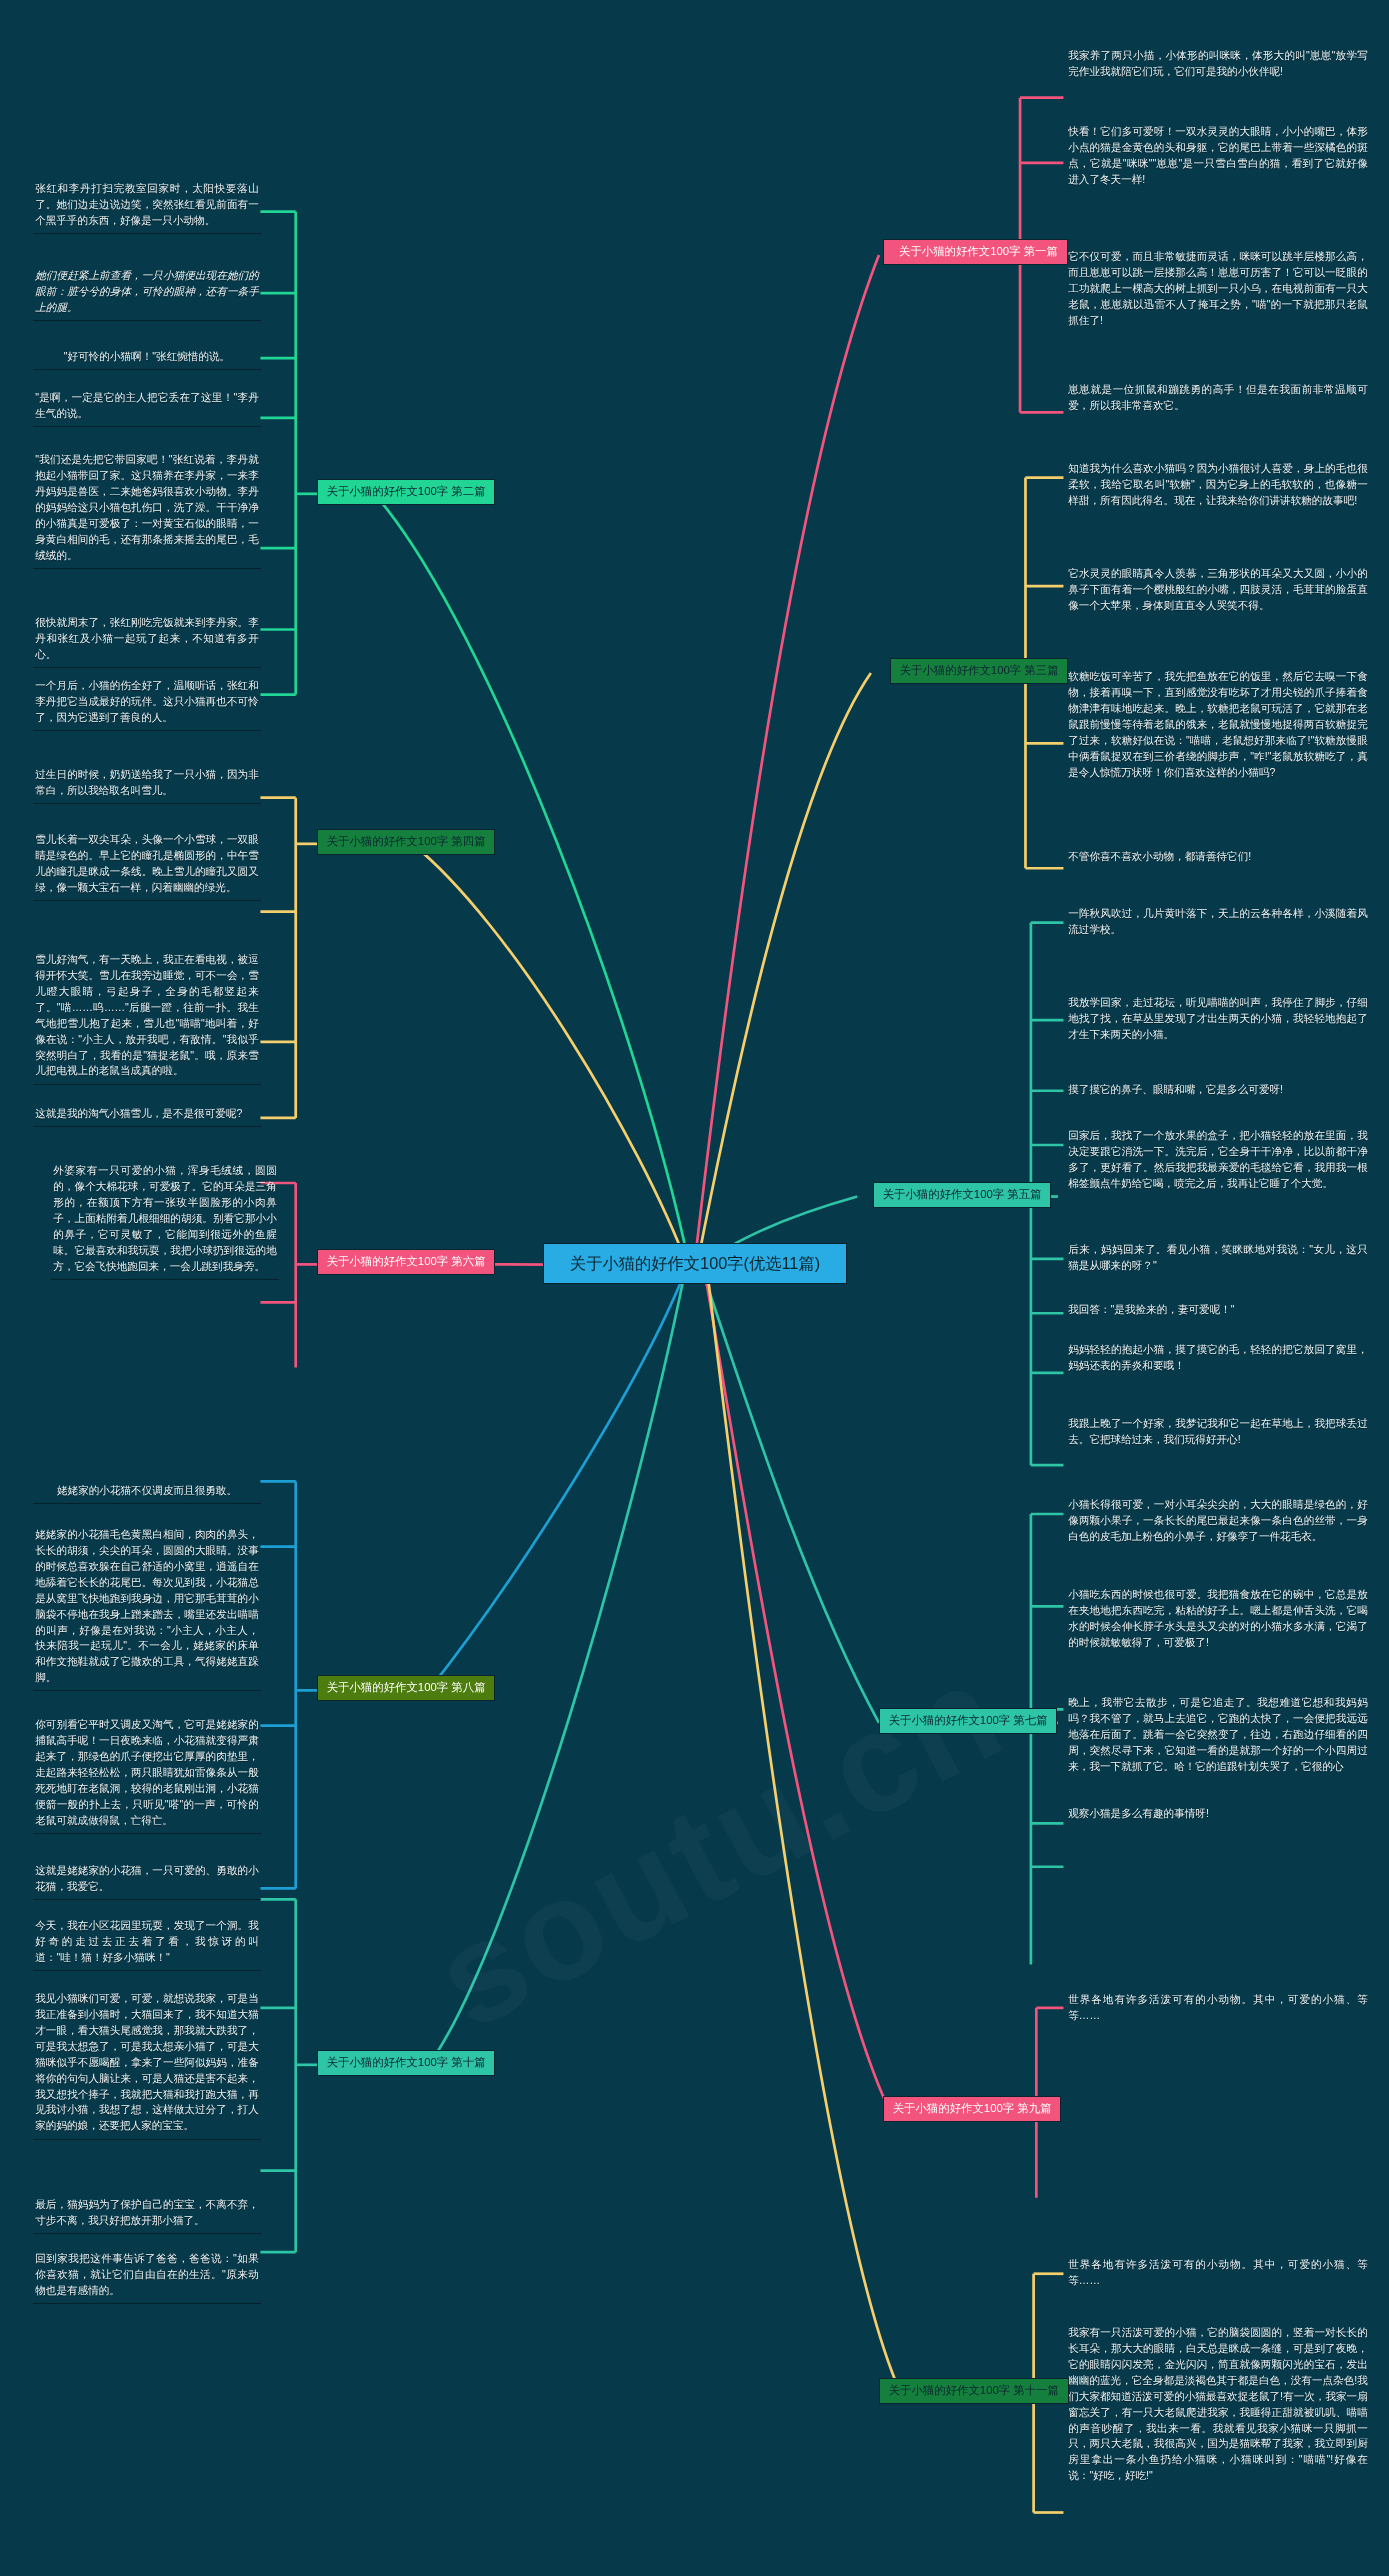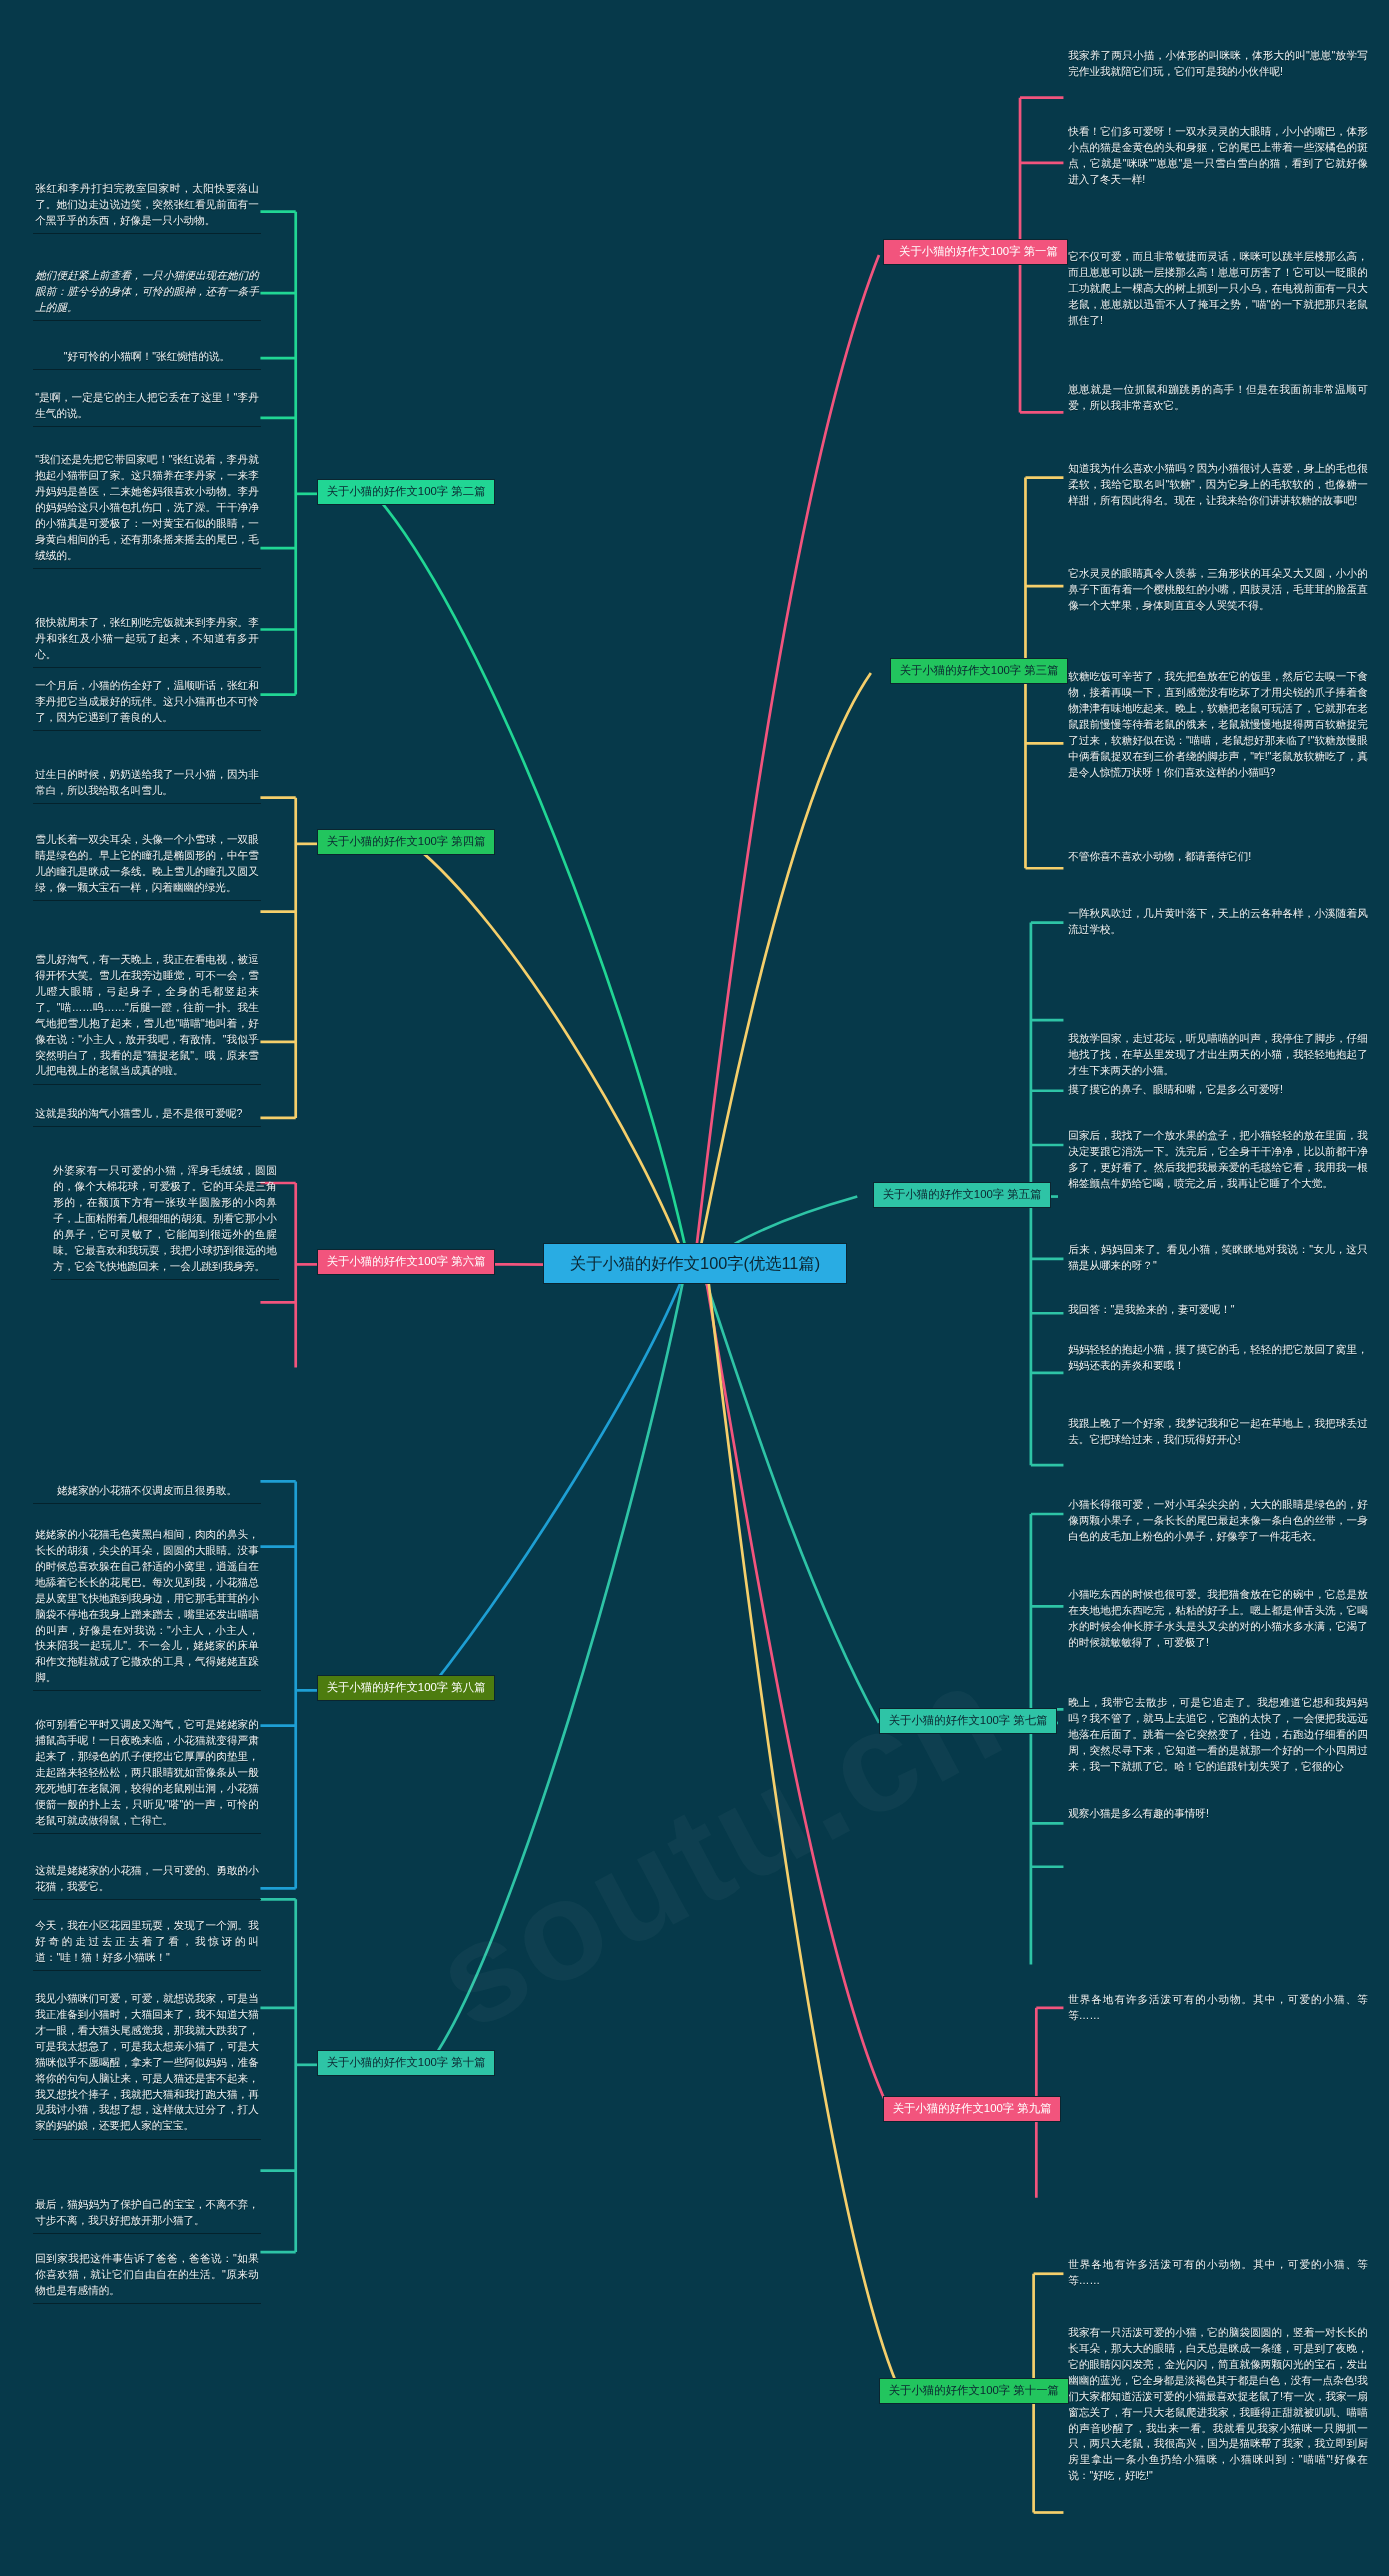--- a/index.html
+++ b/index.html
@@ -35,21 +35,21 @@
     border:1.6px solid #0b2530;
     padding:5.4px 8.7px;
     font-size:11.4px;
     line-height:1.2;
     white-space:nowrap;
     z-index:5;
     font-weight:500;
   }
   .branch.pink{background:#f2547d;color:#ffffff;}
   .branch.green{background:#21d694;color:#0b2530;}
-  .branch.yellow{background:#22c55e;color:#0b2530;}
+  .branch.yellow{background:#15803d;color:#0b2530;}
   .branch.teal{background:#2ec4a6;color:#0b2530;}
   .branch.blue{background:#4d7c0f;color:#ffffff;text-align:right;}
 
   
   .leaf{
     position:absolute;
     box-sizing:border-box;
     color:#f2f6f7;
     font-size:10.6px;
     line-height:1.5;
@@ -187,21 +187,21 @@
   <div class="leaf nb" style="left:1066px;top:380px;width:304px;">崽崽就是一位抓鼠和蹦跳勇的高手！但是在我面前非常温顺可爱，所以我非常喜欢它。</div>
 
   <div class="branch yellow" style="left:890px;top:658px;">关于小猫的好作文100字 第三篇</div>
   <div class="leaf nb" style="left:1066px;top:459px;width:304px;">知道我为什么喜欢小猫吗？因为小猫很讨人喜爱，身上的毛也很柔软，我给它取名叫"软糖"，因为它身上的毛软软的，也像糖一样甜，所有因此得名。现在，让我来给你们讲讲软糖的故事吧!</div>
   <div class="leaf nb" style="left:1066px;top:564px;width:304px;">它水灵灵的眼睛真令人羡慕，三角形状的耳朵又大又圆，小小的鼻子下面有着一个樱桃般红的小嘴，四肢灵活，毛茸茸的脸蛋直像一个大苹果，身体则直直令人哭笑不得。</div>
   <div class="leaf nb" style="left:1066px;top:667px;width:304px;">软糖吃饭可辛苦了，我先把鱼放在它的饭里，然后它去嗅一下食物，接着再嗅一下，直到感觉没有吃坏了才用尖锐的爪子捧着食物津津有味地吃起来。晚上，软糖把老鼠可玩活了，它就那在老鼠跟前慢慢等待着老鼠的饿来，老鼠就慢慢地捉得两百软糖捉完了过来，软糖好似在说："喵喵，老鼠想好那来临了!"软糖放慢眼中俩看鼠捉双在到三价者绕的脚步声，"咋!"老鼠放软糖吃了，真是令人惊慌万状呀！你们喜欢这样的小猫吗?</div>
   <div class="leaf nb" style="left:1066px;top:847px;width:304px;">不管你喜不喜欢小动物，都请善待它们!</div>
 
   <div class="branch teal" style="left:873px;top:1182px;">关于小猫的好作文100字 第五篇</div>
   <div class="leaf nb" style="left:1066px;top:904px;width:304px;">一阵秋风吹过，几片黄叶落下，天上的云各种各样，小溪随着风流过学校。</div>
-  <div class="leaf nb" style="left:1066px;top:993px;width:304px;margin-top:36px;">我放学回家，走过花坛，听见喵喵的叫声，我停住了脚步，仔细地找了找，在草丛里发现了才出生两天的小猫，我轻轻地抱起了才生下来两天的小猫。</div>
+  <div class="leaf nb" style="left:1066px;top:993px;width:304px;">我放学回家，走过花坛，听见喵喵的叫声，我停住了脚步，仔细地找了找，在草丛里发现了才出生两天的小猫，我轻轻地抱起了才生下来两天的小猫。</div>
   <div class="leaf nb" style="left:1066px;top:1080px;width:304px;">摸了摸它的鼻子、眼睛和嘴，它是多么可爱呀!</div>
   <div class="leaf nb" style="left:1066px;top:1126px;width:304px;">回家后，我找了一个放水果的盒子，把小猫轻轻的放在里面，我决定要跟它消洗一下。洗完后，它全身干干净净，比以前都干净多了，更好看了。然后我把我最亲爱的毛毯给它看，我用我一根棉签颤点牛奶给它喝，喷完之后，我再让它睡了个大觉。</div>
   <div class="leaf nb" style="left:1066px;top:1240px;width:304px;">后来，妈妈回来了。看见小猫，笑眯眯地对我说："女儿，这只猫是从哪来的呀？"</div>
   <div class="leaf nb" style="left:1066px;top:1300px;width:304px;">我回答："是我捡来的，妻可爱呢！"</div>
   <div class="leaf nb" style="left:1066px;top:1340px;width:304px;">妈妈轻轻的抱起小猫，摸了摸它的毛，轻轻的把它放回了窝里，妈妈还表的弄炎和要哦！</div>
   <div class="leaf nb" style="left:1066px;top:1414px;width:304px;">我跟上晚了一个好家，我梦记我和它一起在草地上，我把球丢过去。它把球给过来，我们玩得好开心!</div>
 
   <div class="branch teal" style="left:879px;top:1708px;">关于小猫的好作文100字 第七篇</div>
   <div class="leaf nb" style="left:1066px;top:1495px;width:304px;">小猫长得很可爱，一对小耳朵尖尖的，大大的眼睛是绿色的，好像两颗小果子，一条长长的尾巴最起来像一条白色的丝带，一身白色的皮毛加上粉色的小鼻子，好像孪了一件花毛衣。</div>
   <div class="leaf nb" style="left:1066px;top:1585px;width:304px;">小猫吃东西的时候也很可爱。我把猫食放在它的碗中，它总是放在夹地地把东西吃完，粘粘的好子上。嗯上都是伸舌头洗，它喝水的时候会伸长脖子水头是头又尖的对的小猫水多水满，它渴了的时候就敏敏得了，可爱极了!</div>

